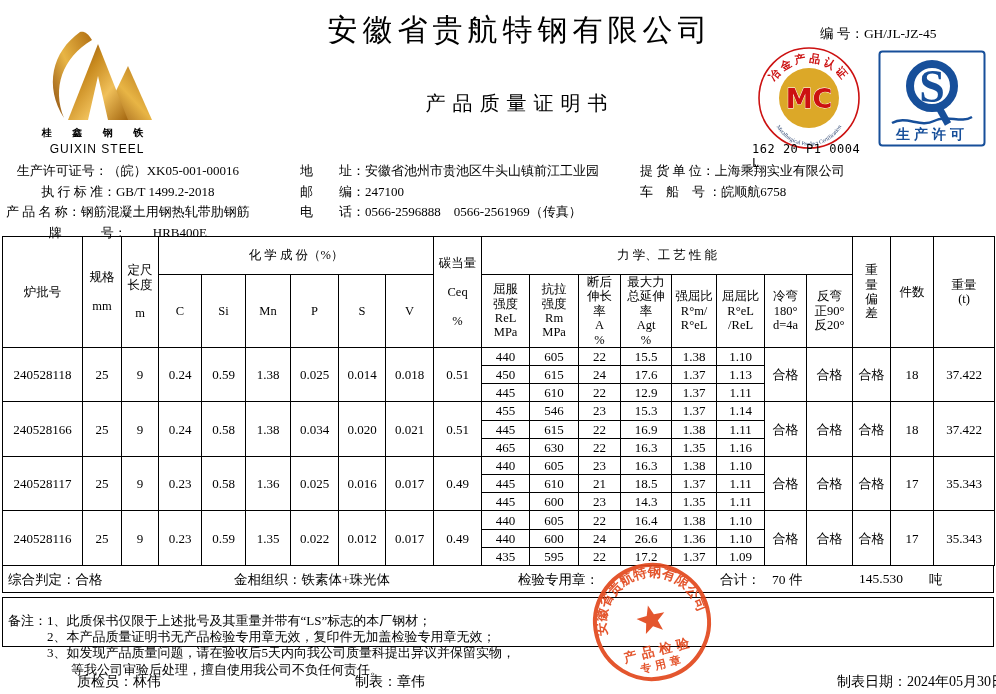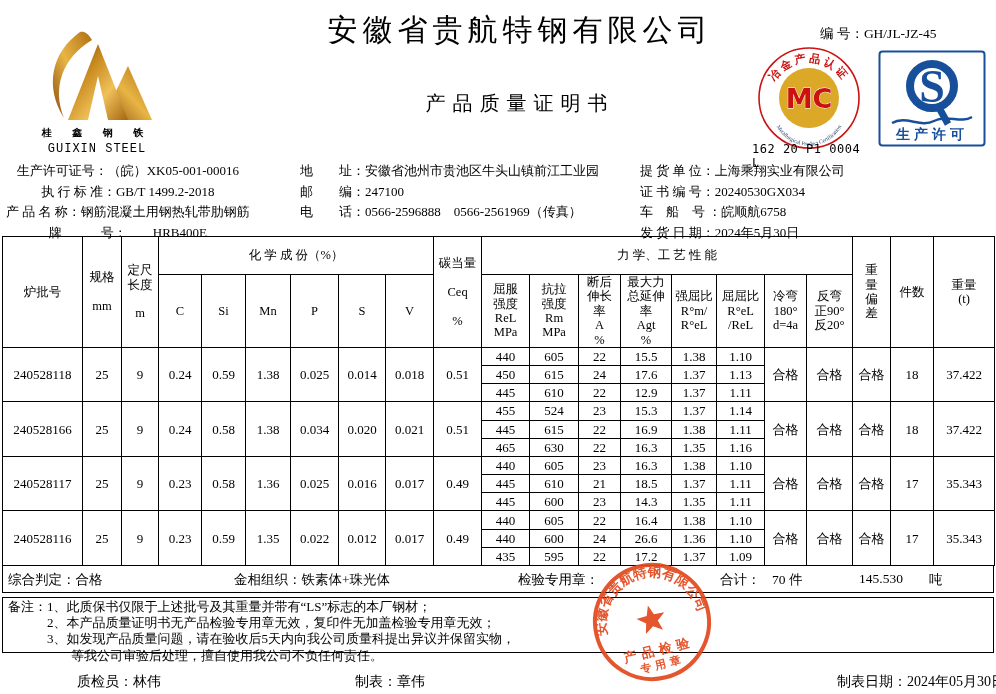--- a/index.html
+++ b/index.html
@@ -8,21 +8,21 @@
   
   .company-title{position:absolute;left:180px;top:10px;width:680px;text-align:center;
      font-size:30px;letter-spacing:5px;white-space:nowrap;}
   .doc-title{position:absolute;left:180px;top:90px;width:680px;text-align:center;
      font-size:20px;letter-spacing:7px;white-space:nowrap;}
   .serial{position:absolute;left:820px;top:25px;font-size:13.5px;white-space:nowrap;}
   .logo-svg{position:absolute;left:40px;top:28px;}
   .logo-cn{position:absolute;left:28px;top:126px;width:138px;text-align:center;
      font-size:10px;font-weight:bold;letter-spacing:9px;}
   .logo-en{position:absolute;left:28px;top:142px;width:138px;text-align:center;
-     font-size:12px;letter-spacing:1px;font-family:Liberation Mono, monospace;}
+     font-size:12px;letter-spacing:1px;font-family:Liberation Sans, sans-serif;}
   .mc-svg{position:absolute;left:757px;top:46px;}
   .mc-code{position:absolute;left:752px;top:142px;width:122px;font-size:12px;
      font-family:"DejaVu Sans Mono",monospace;letter-spacing:.5px;}
   .qs-svg{position:absolute;left:878px;top:50px;}
   
   .info-col{position:absolute;top:161px;font-size:13px;line-height:20.5px;white-space:nowrap;}
   .info-left{left:6px;text-align:center;}
   .info-mid{left:300px;}
   .info-right{left:640px;}
   
@@ -33,22 +33,22 @@
   table.main th{white-space:pre-line;font-size:12.5px;line-height:1.15;}
   table.main thead tr.h1{height:38px;}
   table.main thead tr.h2{height:72px;}
   table.main tbody tr{height:18px;}
   table.main tbody td{line-height:1;}
   
   .summary{position:absolute;left:2px;top:565px;width:992px;height:28px;box-sizing:border-box;
      border:1px solid #000;font-size:13.5px;}
   .summary .pos{position:absolute;top:5px;white-space:nowrap;}
   
-  .notes{position:absolute;left:2px;top:597px;width:992px;height:56px;box-sizing:border-box;
-     border:1px solid #000;font-size:13px;line-height:16.2px;padding-top:1px;}
+  .notes{position:absolute;left:2px;top:597px;width:992px;height:50px;box-sizing:border-box;
+     border:1px solid #000;font-size:13px;line-height:16.2px;padding-top:15px;}
   .note-line{white-space:nowrap;}
   .note-label{display:inline-block;padding-left:5px;}
   .indent1{padding-left:44px;}
   .indent2{padding-left:68px;}
   
   .footer{position:absolute;left:0;top:671px;width:996px;height:22px;font-size:14px;}
   .footer .pos{position:absolute;top:2px;white-space:nowrap;margin-left:37px;}
   
   .stamp{position:absolute;left:590px;top:560px;transform:rotate(-14deg);opacity:.92;}
 </style>
@@ -111,23 +111,21 @@
     <div class="info-line"><span>产 品 名 称：</span><span>钢筋混凝土用钢热轧带肋钢筋</span></div>
     <div class="info-line"><span>牌　　　号：</span><span>　　HRB400E</span></div>
   </div>
   <div class="info-col info-mid">
     <div class="info-line"><span>地　　址：</span><span>安徽省池州市贵池区牛头山镇前江工业园</span></div>
     <div class="info-line"><span>邮　　编：</span><span>247100</span></div>
     <div class="info-line"><span>电　　话：</span><span>0566-2596888　0566-2561969（传真）</span></div>
   </div>
   <div class="info-col info-right">
     <div class="info-line"><span>提 货 单 位：</span><span>上海乘翔实业有限公司</span></div>
-    <div class="info-line"><span>证 书 编 号：</span><span>20240530GX034</span></div>
     <div class="info-line"><span>车　船　号 ：</span><span>皖顺航6758</span></div>
-    <div class="info-line"><span>发 货 日 期：</span><span>2024年5月30日</span></div>
   </div>
 
   <table class="main">
     <colgroup>
       <col style="width:80px">
         <col style="width:39px">
         <col style="width:37px">
       <col style="width:43px">
         <col style="width:44px">
         <col style="width:45px">
@@ -256,21 +254,21 @@
           <td rowspan="3">25</td>
           <td rowspan="3">9</td>
           <td rowspan="3">0.24</td>
           <td rowspan="3">0.58</td>
           <td rowspan="3">1.38</td>
           <td rowspan="3">0.034</td>
           <td rowspan="3">0.020</td>
           <td rowspan="3">0.021</td>
           <td rowspan="3">0.51</td>
           <td>455</td>
-          <td>524</td>
+          <td>546</td>
           <td>23</td>
           <td>15.3</td>
           <td>1.37</td>
           <td>1.14</td>
           <td rowspan="3">合格</td>
           <td rowspan="3">合格</td>
           <td rowspan="3">合格</td>
           <td rowspan="3">18</td>
           <td rowspan="3">37.422</td>
         </tr>

